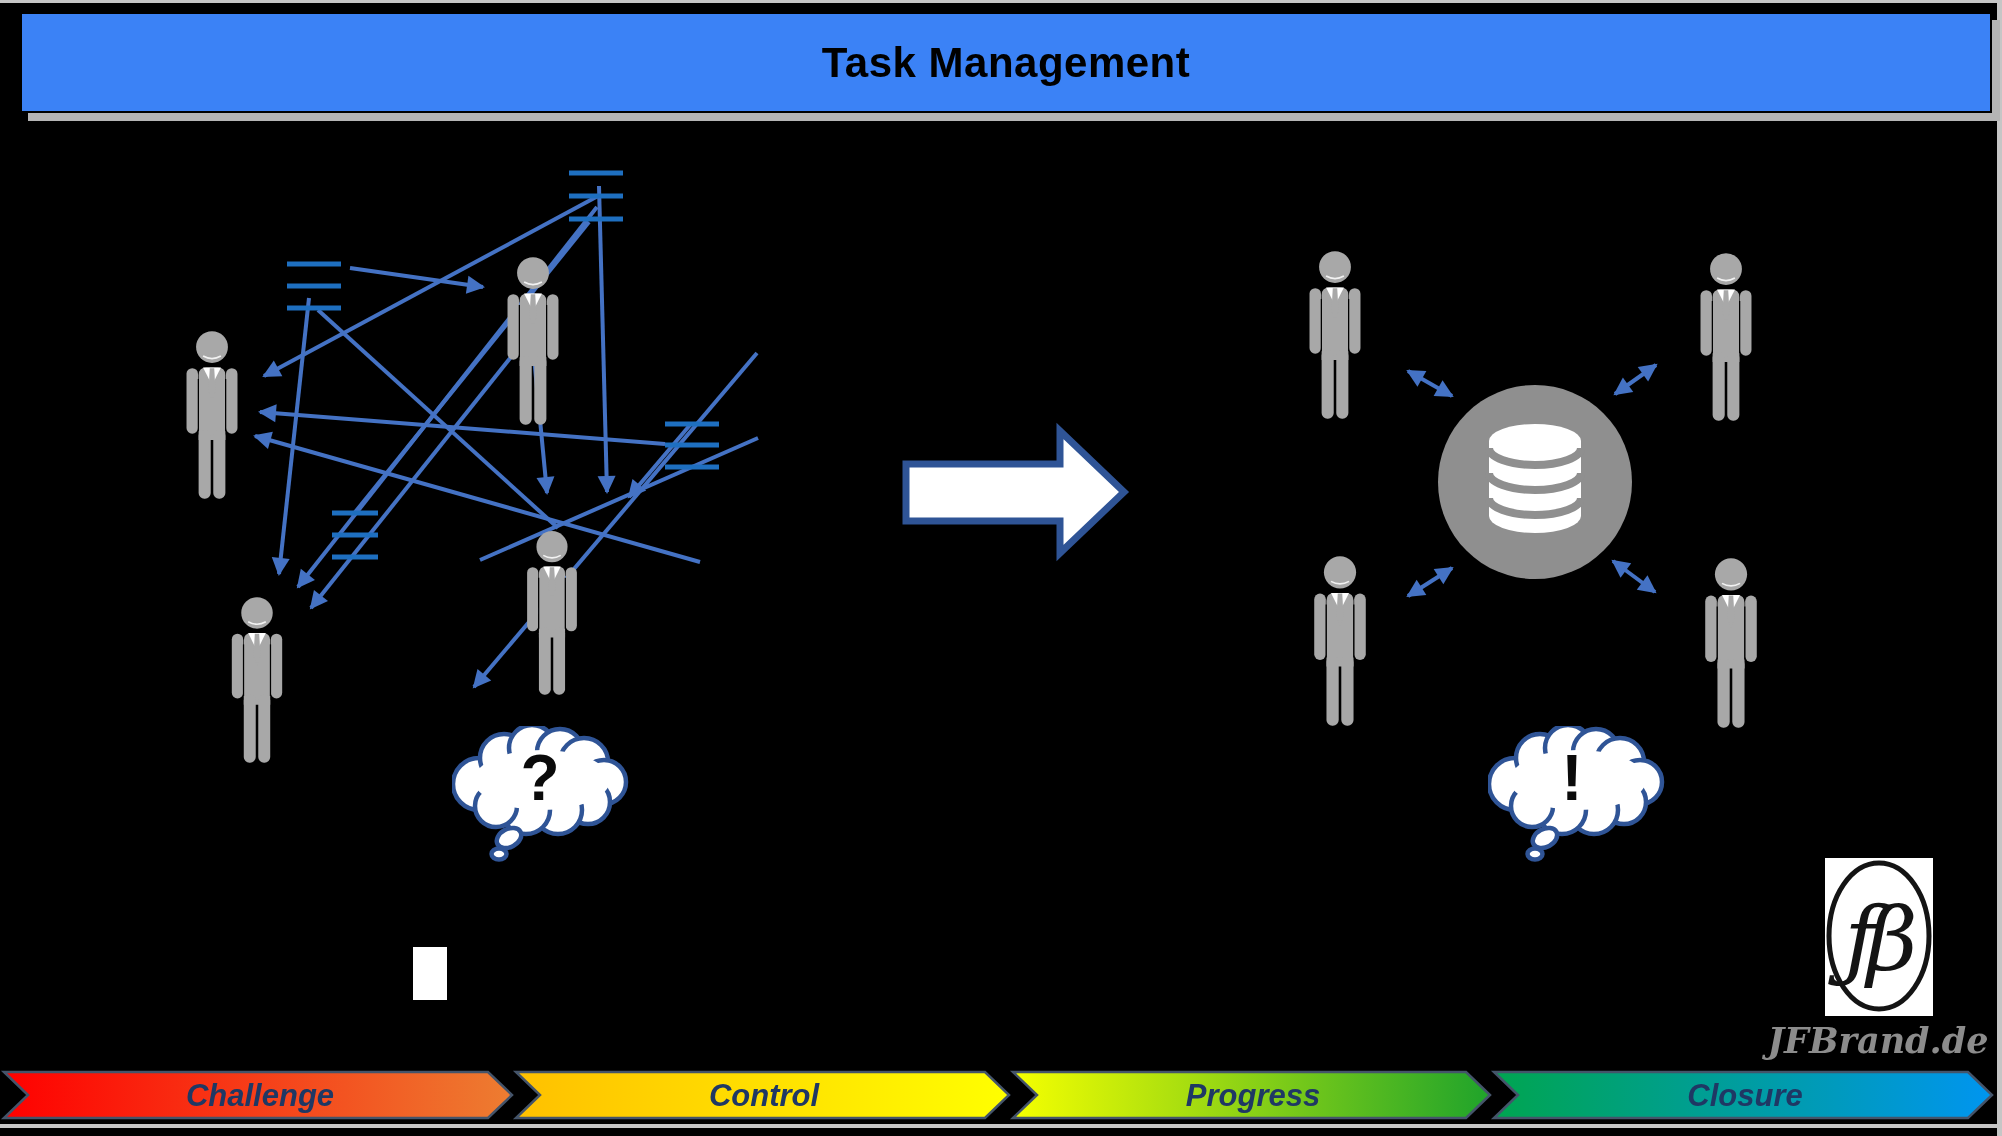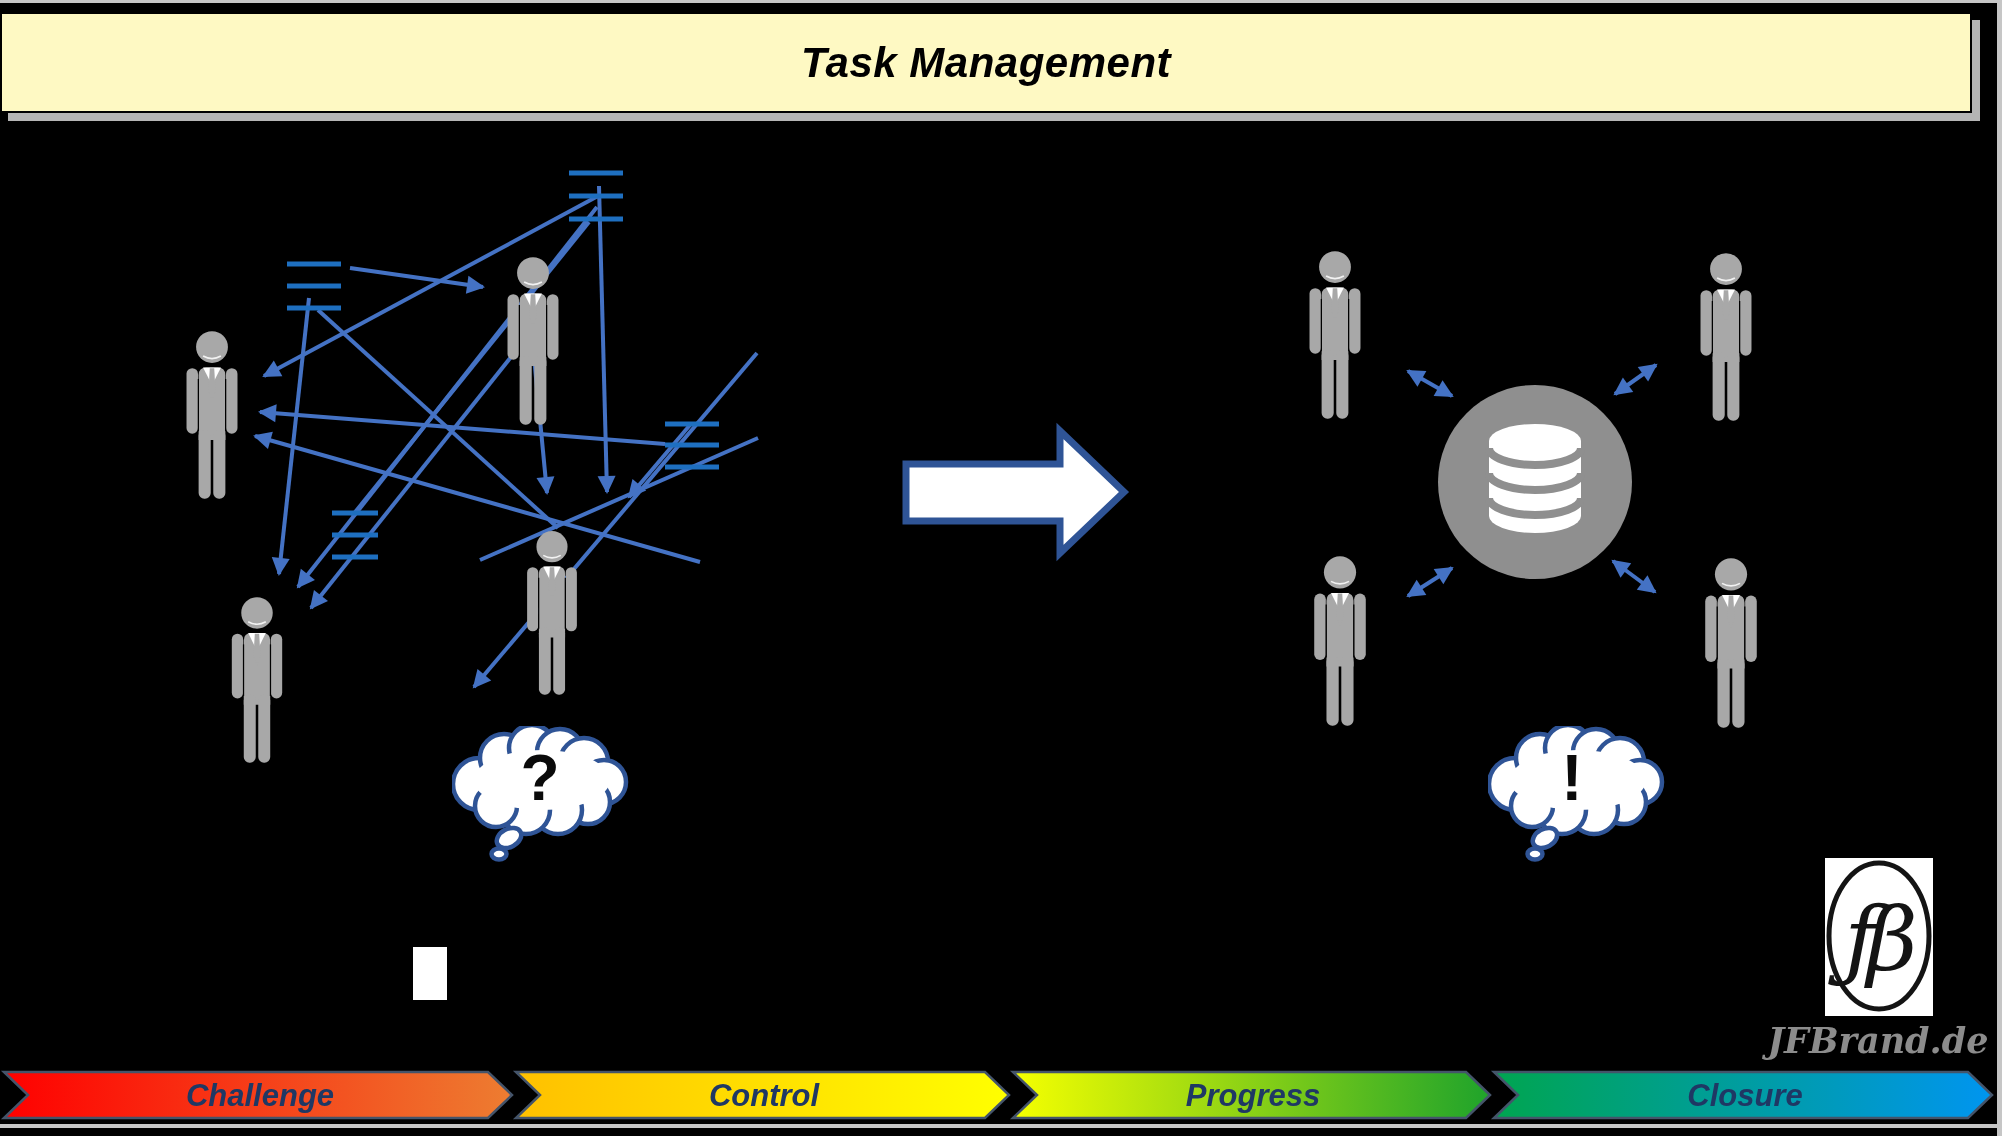--- a/index.html
+++ b/index.html
@@ -2,23 +2,23 @@
 <html style="--arrow_blue: #4472C4; --icon_blue: #1E6FC0; --outline_navy: #2F5496; --person_gray: #A8A8A8; --hub_gray: #8F8F8F; --stage_text: #1F3864; --logo_text_gray: #8C8C8C; --title_text: #000000;"><head>
 <meta charset="utf-8">
 <style>
   html,body{margin:0;padding:0;background:#000;}
   .slide{position:relative;width:2002px;height:1136px;background:#000;overflow:hidden;
          font-family:"Liberation Sans",sans-serif;}
   .edge{position:absolute;background:#C6C6C6;}
   .edge-top{left:0;top:0;width:2002px;height:3px;}
   .edge-right{right:0;top:0;width:5px;height:1136px;}
   .edge-bottom{left:0;top:1124px;width:2002px;height:4px;}
-  .title-bar{position:absolute;left:0;top:12px;width:1972px;height:101px;background:#fef9c3;
+  .title-bar{position:absolute;left:20px;top:12px;width:1972px;height:101px;background:#3b82f6;
              border:2px solid #000;box-sizing:border-box;box-shadow:8px 8px 0 #B5B5B5;
-             display:flex;align-items:center;justify-content:center;font-style:italic;}
+             display:flex;align-items:center;justify-content:center;}
   .title-bar .t{font-size:42px;font-weight:700;color:var(--title_text,#000);letter-spacing:.5px;}
   svg.canvas{position:absolute;left:0;top:0;}
   .pgray{fill:var(--person_gray,#A8A8A8);}
   .psep{stroke:#000;stroke-width:2;}
   .net{stroke:var(--arrow_blue,#4472C4);stroke-width:4;fill:none;}
   .list{stroke:var(--icon_blue,#1E6FC0);stroke-width:5;}
   .dbl{stroke:var(--arrow_blue,#4472C4);stroke-width:4;}
   .ah{fill:var(--arrow_blue,#4472C4);}
   .puff{fill:#fff;stroke:var(--outline_navy,#2F5496);stroke-width:4.5;}
   .cloudmask{fill:#fff;}

